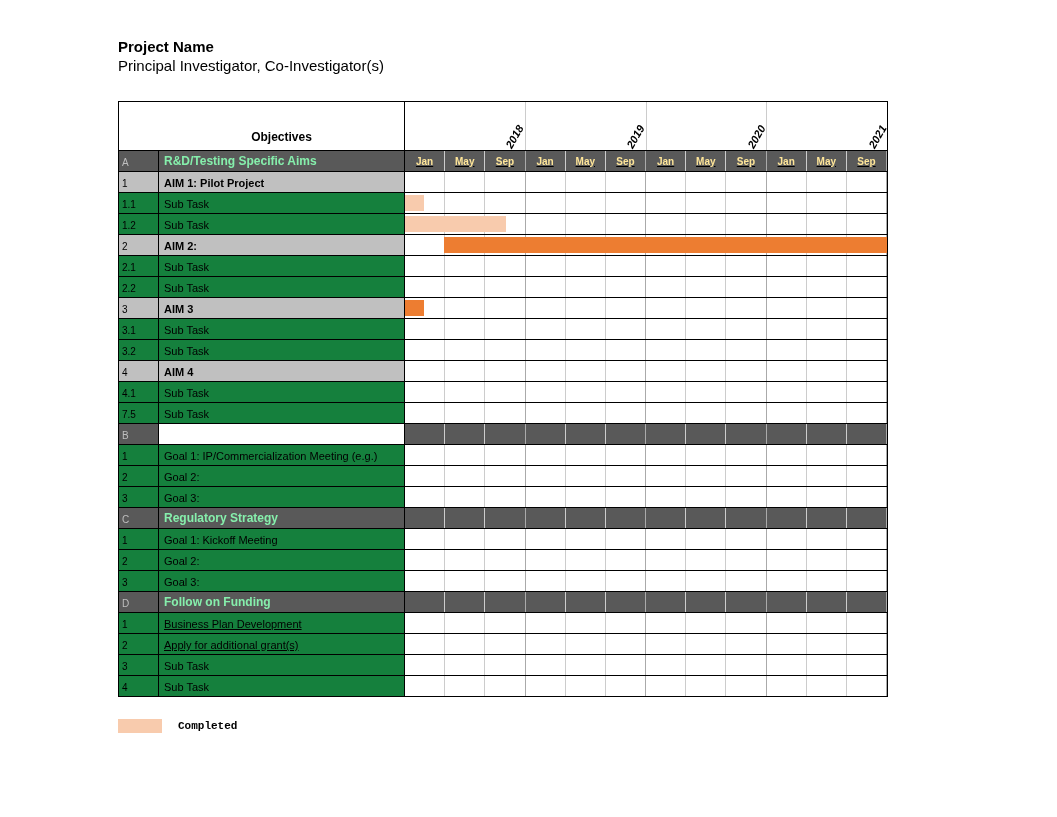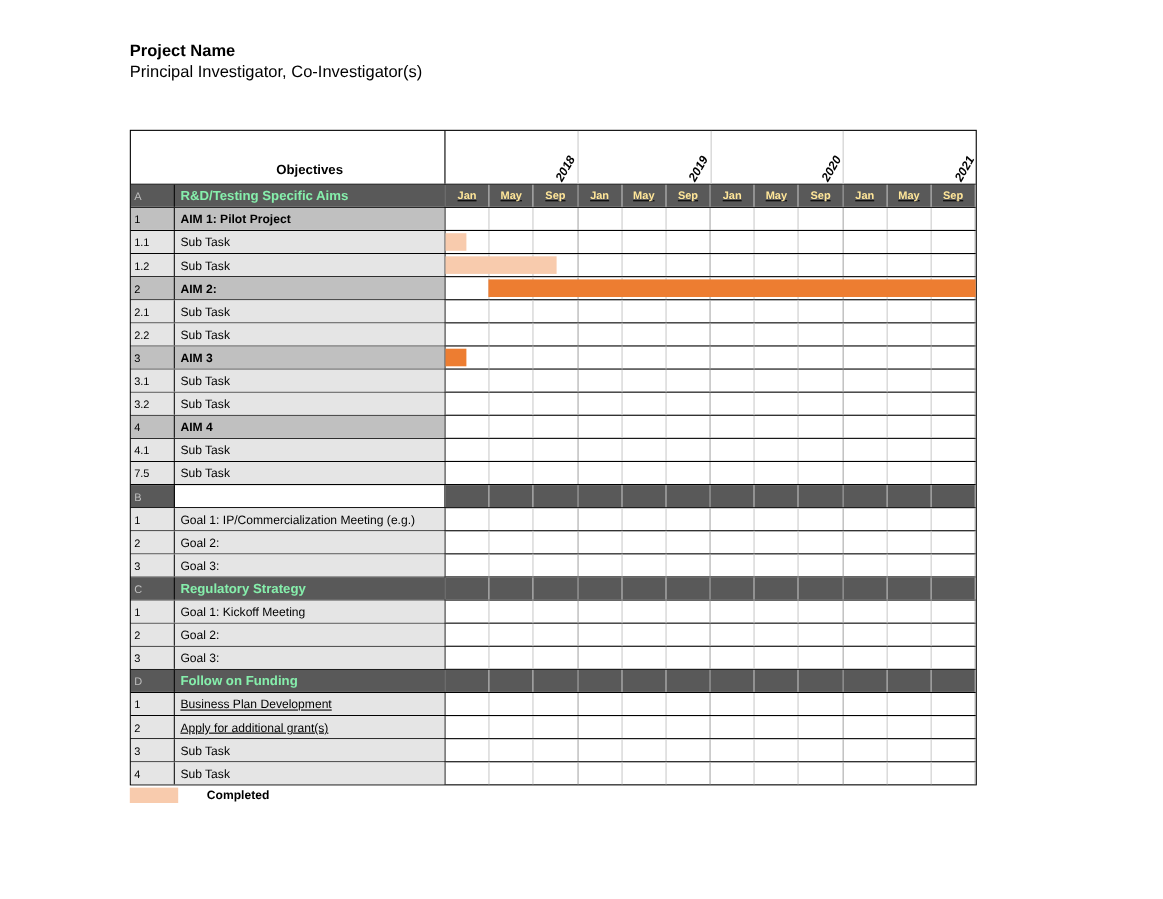--- a/index.html
+++ b/index.html
@@ -9,21 +9,21 @@
     background: #fff;
     width: 1057px;
     height: 817px;
     position: relative;
     font-size: 12px;
     color: #000;
   }
   .page {
     padding: 38px 0 0 118px;
   }
-  .title-block { margin-bottom: 44px; }
+  .title-block { margin-bottom: 27px; }
   .project-name {
     font-size: 15px;
     font-weight: bold;
     margin-bottom: 2px;
   }
   .investigators {
     font-size: 15px;
     font-weight: normal;
   }
 
@@ -123,21 +123,21 @@
 
   
   .aim-row .idcol,
   .aim-row .taskcol {
     background: #c0c0c0;
     font-weight: bold;
   }
   .aim-row .idcol { font-weight: normal; }
 
   
-  .reg .idcol, .reg .taskcol { background: #e5e5e5; }
+  .reg .idcol, .reg .taskcol { background: #15803d; }
   .reg { border-top: 1px solid #000; }
   .aim-row { border-top: 1px solid #000; }
   .section-row { border-top: 1px solid #000; }
 
   .rowbody .left { min-height: 20px; }
   .rowbody .right { min-height: 20px; text-decoration: underline; }
   .rowbody .right .mcell { border-right: 1px solid #ccc; }
   .rowbody .right .mcell:nth-child(3n) { border-right: 1px solid #aaa; }
 
   
@@ -146,21 +146,21 @@
     top: 2px;
     bottom: 2px;
     background: #ed7d31;
     z-index: 2;
   }
   .bar.completed { background: #f8cbad; }
 
   .underline { text-decoration: underline; }
 
   
-  .legend { margin-top: 2px; display: flex; align-items: center; gap: 26px; }
+  .legend { margin-top: 22px; display: flex; align-items: center; gap: 16px; font-family: Liberation Mono, monospace; }
   .legend-swatch { width: 44px; height: 14px; background: #f8cbad; }
   .legend-label { font-weight: bold; font-size: 11px; }
 </style>
 </head>
 <body>
 
 <div class="page">
 
   <div class="title-block">
     <div class="project-name">Project Name</div>

